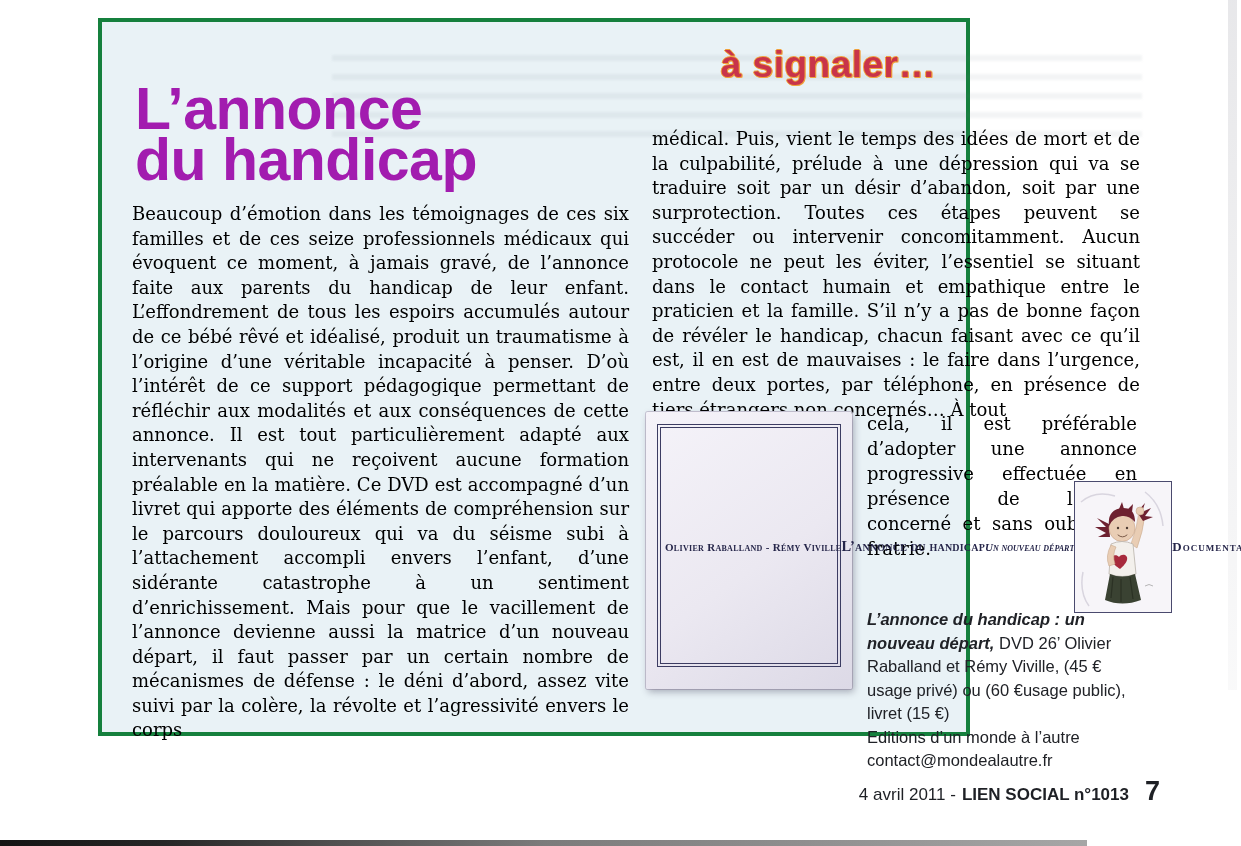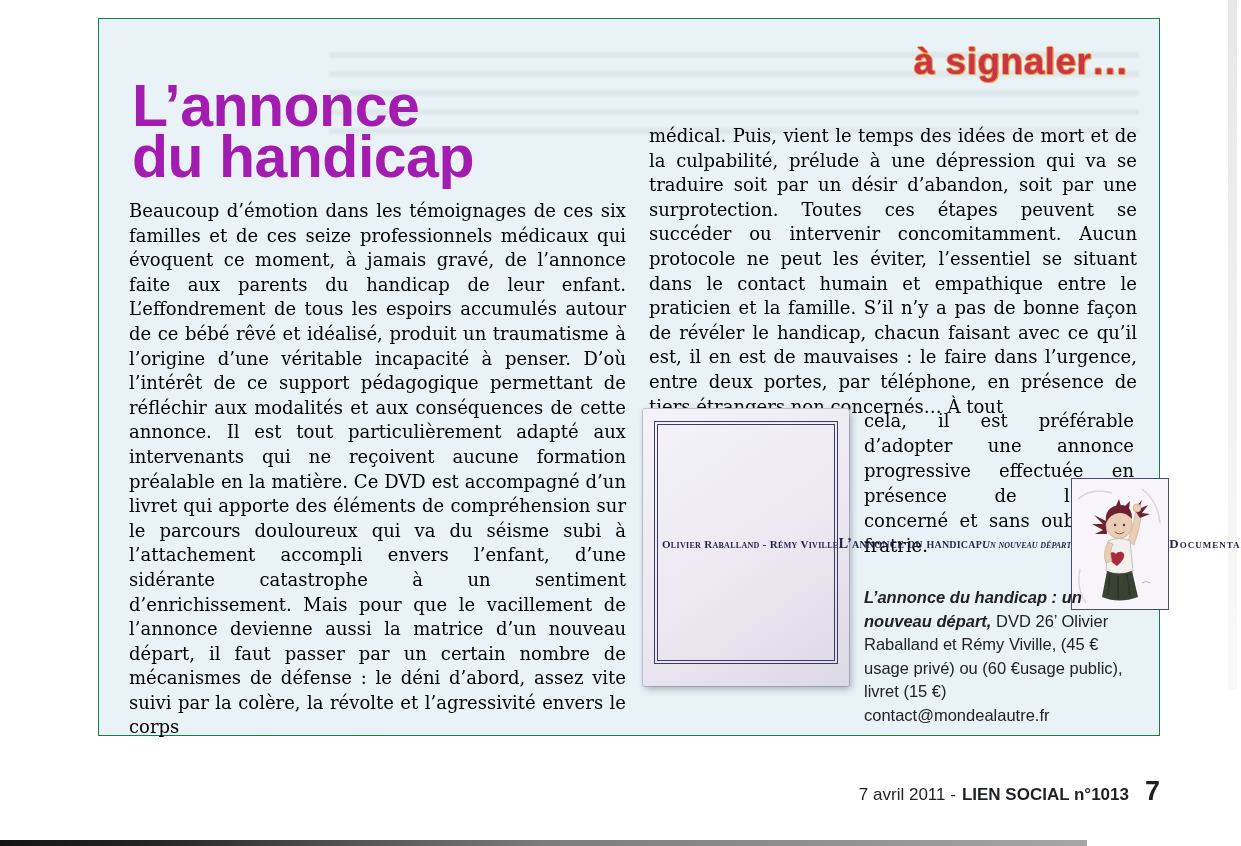--- a/index.html
+++ b/index.html
@@ -3,22 +3,22 @@
 <meta charset="utf-8">
 <style>
   * { margin:0; padding:0; box-sizing:border-box; }
   html,body { background:#ffffff; }
   .page {
     position:relative; width:1241px; height:846px;
     background:#ffffff; overflow:hidden;
     font-family:"Liberation Sans", sans-serif;
   }
   .panel {
-    position:absolute; left:98px; top:18px; width:1062px; height:718px;
-    background:#e9f2f6; border:1px solid #15803d;padding-left:10px;
+    position:absolute; left:98px; top:18px; width:872px; height:718px;
+    background:#e9f2f6; border:4px solid #15803d;padding-left:10px;
   }
   .section-label {
     position:absolute; top:22px; right:30px;
     font-size:37px; font-weight:bold; letter-spacing:.5px;
     color:#c8344a;
     text-shadow:1px 0 #f0a23c, -1px 0 #f0a23c, 0 1px #f0a23c, 0 -1px #f0a23c, 1px 1px #f0a23c;
   }
   .title {
     position:absolute; left:33px; top:62px;
     font-size:59px; line-height:51px; font-weight:bold; letter-spacing:-0.5px;
@@ -68,21 +68,21 @@
     font-variant:small-caps; font-weight:bold; font-size:13px; letter-spacing:1px;
   }
   .cover-publisher {
     margin-top:3px; text-align:center; font-size:11px; line-height:8px;
     font-weight:normal; font-variant:small-caps; letter-spacing:.3px;
   }
   .cover-publisher .u { border-bottom:1px solid #26264a; padding-bottom:1px; }
 
   
   .caption {
-    position:absolute; left:765px; top:567px; width:272px;
+    position:absolute; left:765px; top:586px; width:272px;
     font-size:16.5px; line-height:23.5px; color:#202227;
   }
   .cap-title { font-weight:bold; font-style:italic; }
 
   
   .footer {
     position:absolute; top:776px; left:0px; width:1160px;
     display:flex; justify-content:flex-end; align-items:baseline;
     font-size:17px; color:#1e2025;
   }
@@ -173,27 +173,28 @@
             <div>d’un monde</div>
             <div class="u">à l’autre</div>
           </div>
         </div>
       </div>
     </div>
 
     <div class="caption">
       <span class="cap-title">L’annonce du handicap : un nouveau départ,</span>
       <span class="cap-details">DVD 26’ Olivier Raballand et Rémy Viville, (45 € usage privé) ou (60 €usage public), livret (15 €)</span>
+      <div class="cap-line">Editions d’un monde à l’autre</div>
       <div class="cap-line">contact@mondealautre.fr</div>
     </div>
 
   </div>
 
   <div class="footer">
-    <span class="f-date">7 avril 2011 -</span>
+    <span class="f-date">4 avril 2011 -</span>
     <span class="f-journal">LIEN SOCIAL n°1013</span>
     <span class="f-page">7</span>
   </div>
 
   <div class="scan-bar"></div>
   <div class="scan-shadow"></div>
 
 </div>
 
 </body></html>

